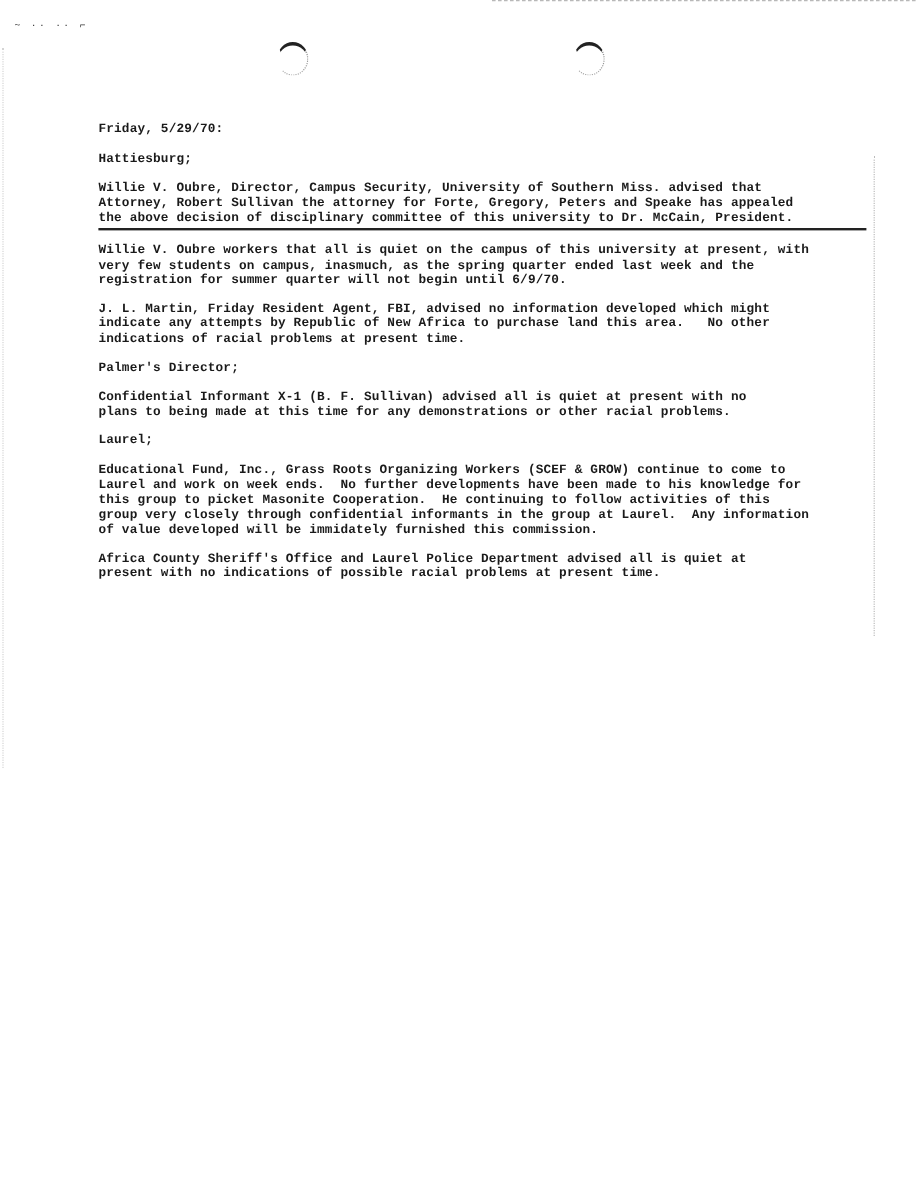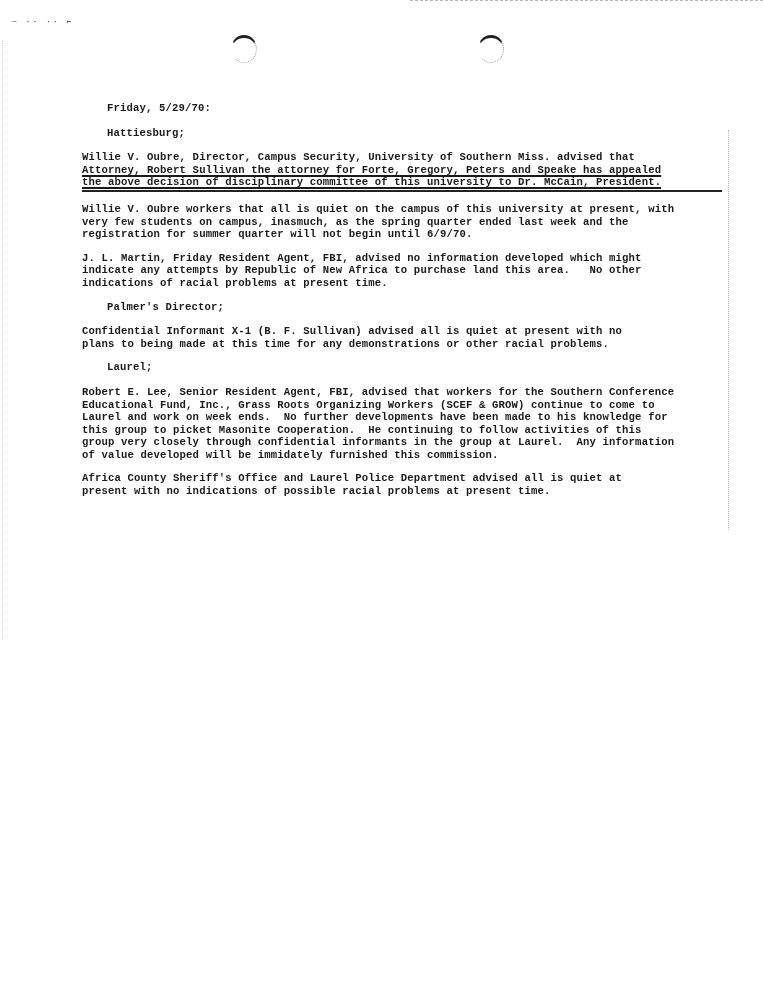--- a/index.html
+++ b/index.html
@@ -66,23 +66,22 @@
     .line {
       font-size: 10.6px;
       line-height: 12.6px;
       white-space: pre;
       font-weight: bold;
       letter-spacing: 0.15px;
     }
     .block {
       margin-bottom: 11px;
     }
-    .heading { margin-bottom: 12px; margin-left: 25px; }
+    .heading { margin-bottom: 12px; }
     .ul {
-      text-decoration: underline;
       text-decoration-thickness: 1.5px;
       text-underline-offset: 2px;
     }
     .rule-under {
       height: 0;
       border-top: 2px solid #222;
       width: 640px;
       margin-top: 1px;
       margin-bottom: 8px;
     }
@@ -125,21 +124,20 @@
     <div class="line heading">Palmer's Director;</div>
 
     <div class="block">
       <div class="line">Confidential Informant X-1 (B. F. Sullivan) advised all is quiet at present with no</div>
       <div class="line">plans to being made at this time for any demonstrations or other racial problems.</div>
     </div>
 
     <div class="line heading">Laurel;</div>
 
     <div class="block">
-      <div class="line">Robert E. Lee, Senior Resident Agent, FBI, advised that workers for the Southern Conference</div>
       <div class="line">Educational Fund, Inc., Grass Roots Organizing Workers (SCEF &amp; GROW) continue to come to</div>
       <div class="line">Laurel and work on week ends.  No further developments have been made to his knowledge for</div>
       <div class="line">this group to picket Masonite Cooperation.  He continuing to follow activities of this</div>
       <div class="line">group very closely through confidential informants in the group at Laurel.  Any information</div>
       <div class="line">of value developed will be immidately furnished this commission.</div>
     </div>
 
     <div class="block">
       <div class="line">Africa County Sheriff's Office and Laurel Police Department advised all is quiet at</div>
       <div class="line">present with no indications of possible racial problems at present time.</div>

